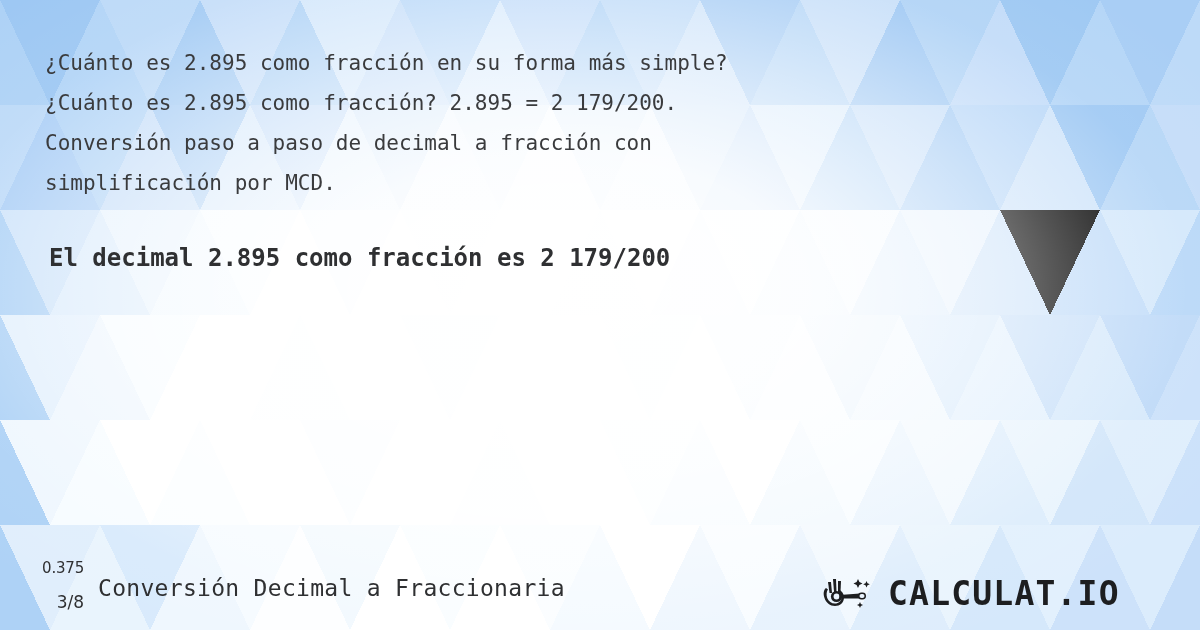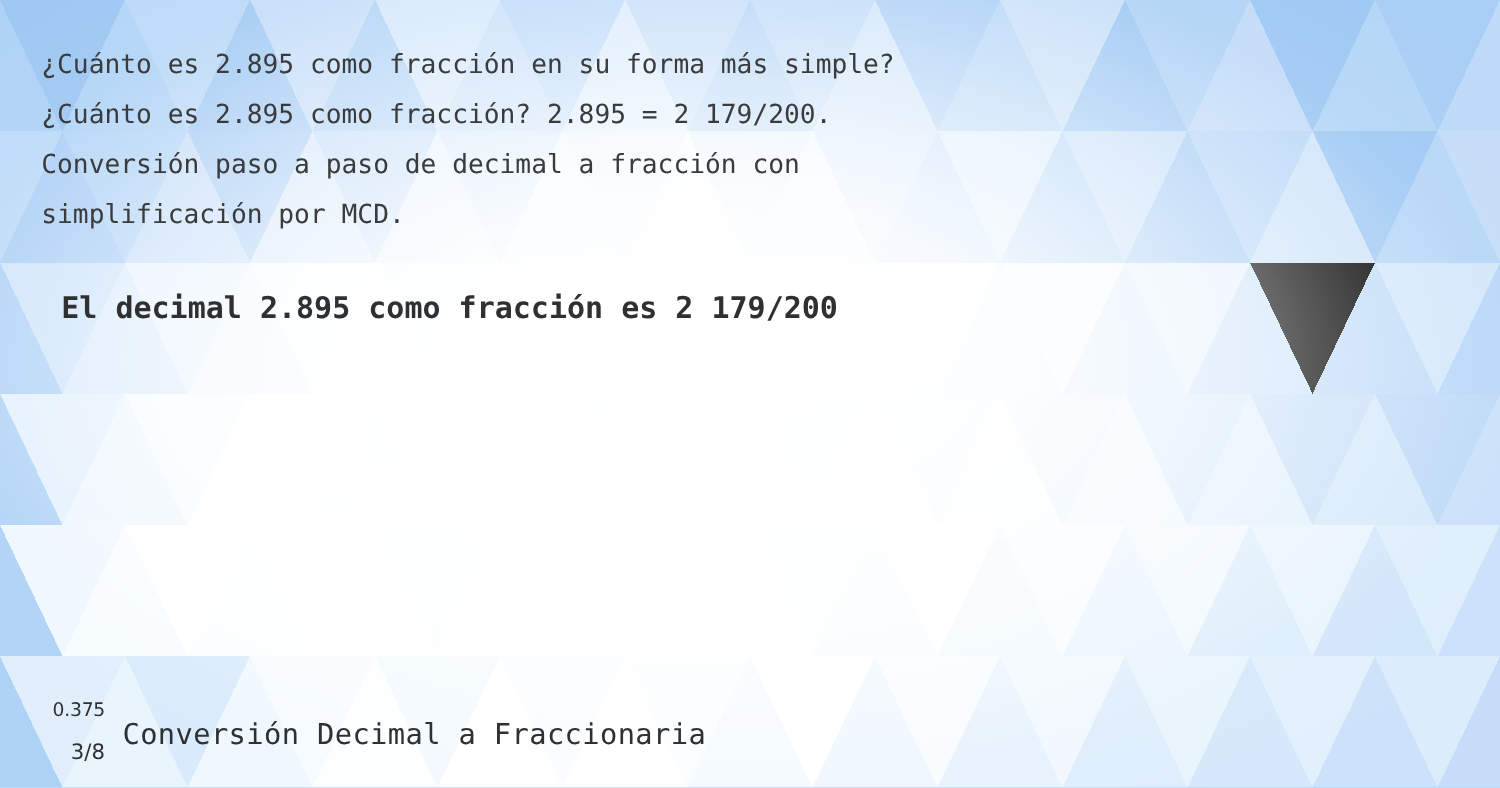--- a/index.html
+++ b/index.html
@@ -51,21 +51,21 @@
     font-family: "DejaVu Sans Mono", monospace;
     font-size: 39px;
     line-height: 49px;
     font-weight: bold;
     color: #2f3032;
     letter-spacing: 0.2px;
     width: 1070px;
   }
 
   p.lead {
-    margin: 0;
+    margin: 12px;
     padding-top: 31px;
     font-family: "DejaVu Sans Mono", monospace;
     font-size: 21px;
     line-height: 40px;
     font-weight: normal;
     color: #3a3b3d;
     width: 1060px;
   }
 
   p.result {
@@ -315,15 +315,40 @@
   <div class="footer">
 
     <div class="footer-left">
       <div class="frac-icon">
         <span class="frac-dec">0.375</span>
         <span class="frac-fra">3/8</span>
       </div>
       <div class="footer-label">Conversión Decimal a Fraccionaria</div>
     </div>
 
+    <div class="logo">
+      <svg class="logo-mark" width="62" height="40" viewBox="0 0 62 40">
+        <g fill="#1d1e20">
+
+          <path d="M8 8 L11 8 L12 19 L9.5 19 Z"></path>
+          <path d="M13 5 L16 5 L16.5 18 L14 18 Z"></path>
+          <path d="M18 7 L21 7 L20.5 18 L18 18 Z"></path>
+          <path d="M6 14 C3.5 16 3 20 4.5 24 C6 28.5 10 32 15 32 C20 32 24 28.5 24 23.5 C24 20 22 17 19 15.5 L19 19 C20.5 20 21.5 21.5 21.5 23.5 C21.5 27 18.5 29.5 15 29.5 C11.5 29.5 8.5 27.5 7.2 24 C6.2 21 6.5 17 8 15.5 Z"></path>
+
+          <circle cx="16.5" cy="22.5" r="5.6"></circle>
+          <circle cx="16.5" cy="22.5" r="2.9" fill="#eaf3fd"></circle>
+
+          <path d="M19.5 21 L40 19.5 L40 24.5 L19.5 24.5 Z"></path>
+          <rect x="38" y="18.5" width="8" height="7" rx="3.4"></rect>
+          <rect x="39.5" y="20" width="5" height="4" rx="2" fill="#eaf3fd"></rect>
+
+          <path d="M38 5 L39.4 8.1 L42.5 9.5 L39.4 10.9 L38 14 L36.6 10.9 L33.5 9.5 L36.6 8.1 Z"></path>
+          <path d="M46.5 7 L47.5 9.3 L49.8 10.3 L47.5 11.3 L46.5 13.6 L45.5 11.3 L43.2 10.3 L45.5 9.3 Z"></path>
+          <path d="M40 28 L40.9 30.1 L43 31 L40.9 31.9 L40 34 L39.1 31.9 L37 31 L39.1 30.1 Z"></path>
+        </g>
+      </svg>
+      <svg class="logo-word-svg" width="290" height="40" viewBox="0 0 290 40">
+        <text x="0" y="31" font-family="DejaVu Sans Mono, monospace" font-size="33" font-weight="bold" letter-spacing="1.2" fill="#1d1e20">CALCULAT.IO</text>
+      </svg>
+    </div>
   </div>
 
 </div>
 
 </body></html>

